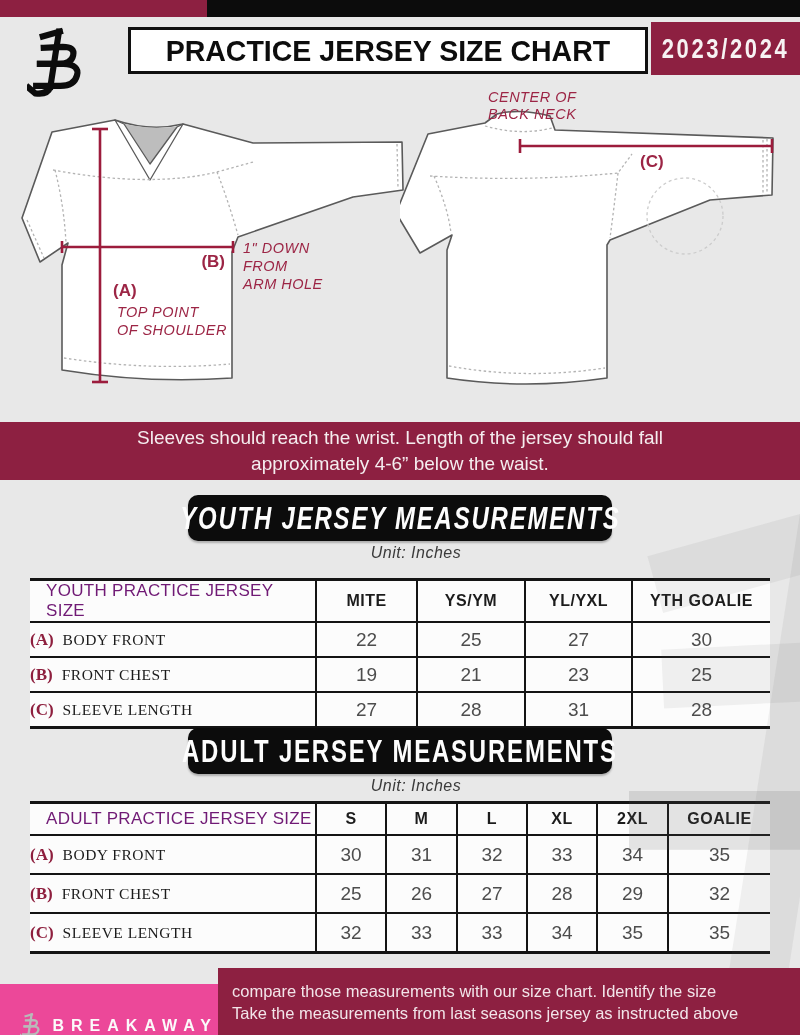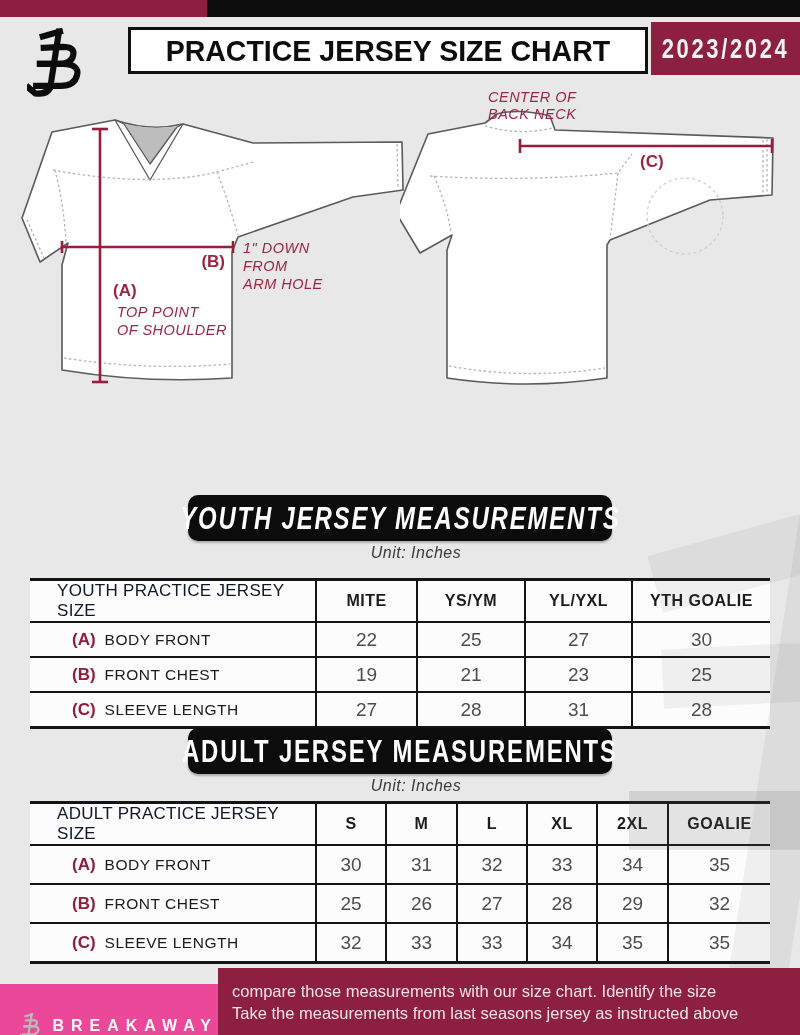--- a/index.html
+++ b/index.html
@@ -29,23 +29,23 @@
                  transform:scale(.92,1.22);white-space:nowrap;}
   .unit{position:absolute;left:0;width:800px;text-align:center;font-style:italic;font-size:16px;
         letter-spacing:.5px;color:#3b3b3b;font-weight:500;padding-left:16px;}
   
   .size-table{position:absolute;left:30px;width:740px;border-collapse:collapse;table-layout:fixed;
               background:rgba(255,255,255,.85);border-top:3.5px solid #141414;border-bottom:3.5px solid #141414;}
   .size-table th,.size-table td{padding:0;margin:0;}
   .size-table th+th,.size-table td+td{border-left:2.5px solid #141414;}
   .size-table thead th{border-bottom:2.5px solid #141414;}
   .size-table tbody tr+tr td{border-top:2.5px solid #141414;}
-  .size-table thead .c-size{text-align:left;padding-left:27px;font-weight:400;font-size:17px;color:#0f172a;letter-spacing:.3px;}
+  .size-table thead .c-size{text-align:left;padding-left:16px;font-weight:400;font-size:17px;color:#701a75;letter-spacing:.3px;}
   .size-table thead .c-val{text-align:center;font-weight:bold;font-size:16px;color:#1c1c1c;letter-spacing:.5px;}
-  .size-table td.lbl{text-align:left;padding-left:42px;}
+  .size-table td.lbl{text-align:left;font-family:Liberation Serif, serif;}
   .size-table td.lbl .key{color:#8e1f3e;font-weight:bold;font-size:17px;margin-right:9px;}
   .size-table td.lbl .rl{color:#1b1b1b;font-size:15.5px;letter-spacing:.5px;}
   .size-table td.val{text-align:center;color:#4d4d4d;font-size:19px;}
   .yt thead th{height:27px;} .yt td{height:33px;}
   .at thead th{height:30px;} .at td{height:37px;}
   
   .wm{position:absolute;left:548px;top:476px;width:252px;height:492px;overflow:hidden;pointer-events:none;z-index:4;}
   
   .footer{position:absolute;left:0;top:968px;width:800px;height:67px;z-index:5;}
   .footer-black{position:absolute;left:0;top:16px;width:218px;height:84px;background:#ec4899;
@@ -133,20 +133,24 @@
         <path d="M120,51 L120,65"></path>
         <path d="M372,51 L372,65"></path>
     </g>
     <g font-family="Liberation Sans, sans-serif" fill="#9c2545">
       <text x="240" y="79" font-size="17" font-weight="bold">(C)</text>
       <text x="88" y="14" font-size="14.5" font-style="italic" letter-spacing="0.5">CENTER OF</text>
       <text x="88" y="31" font-size="14.5" font-style="italic" letter-spacing="0.5">BACK NECK</text>
     </g>
   </svg>
 
+  <div class="notice">
+    <div>Sleeves should reach the wrist. Length of the jersey should fall</div>
+    <div>approximately 4-6” below the waist.</div>
+  </div>
 
   <div class="sec-head" style="top:495px;font-style:italic;">
     <span>YOUTH JERSEY MEASUREMENTS</span>
   </div>
   <div class="unit" style="top:544px;">Unit: Inches</div>
 
   <table class="size-table yt" style="top:578px;">
     <colgroup>
         <col style="width:286px">
         <col style="width:101px">

